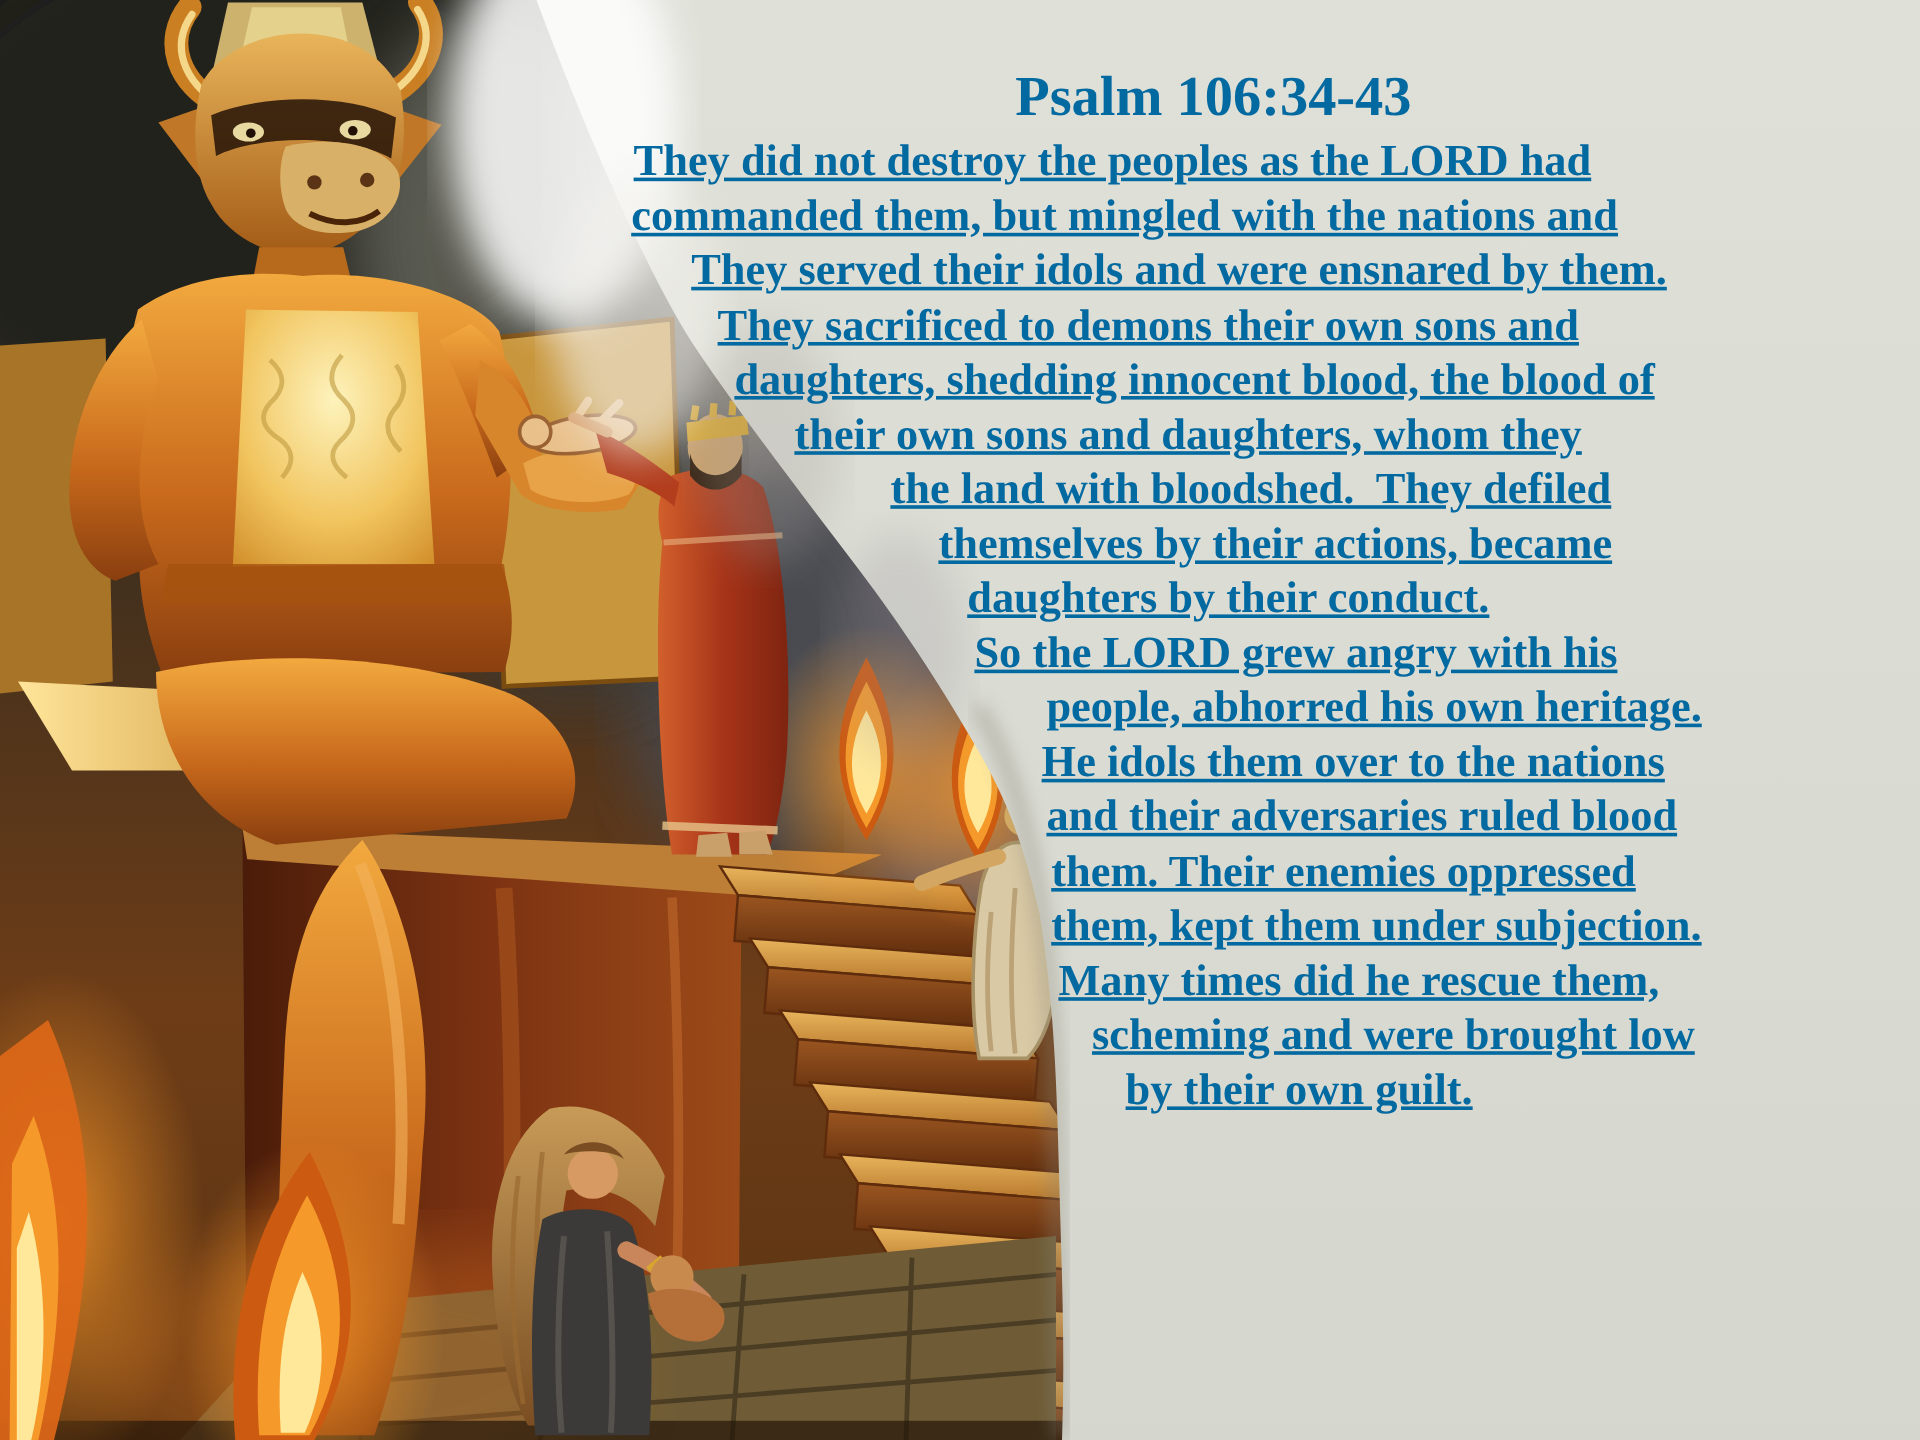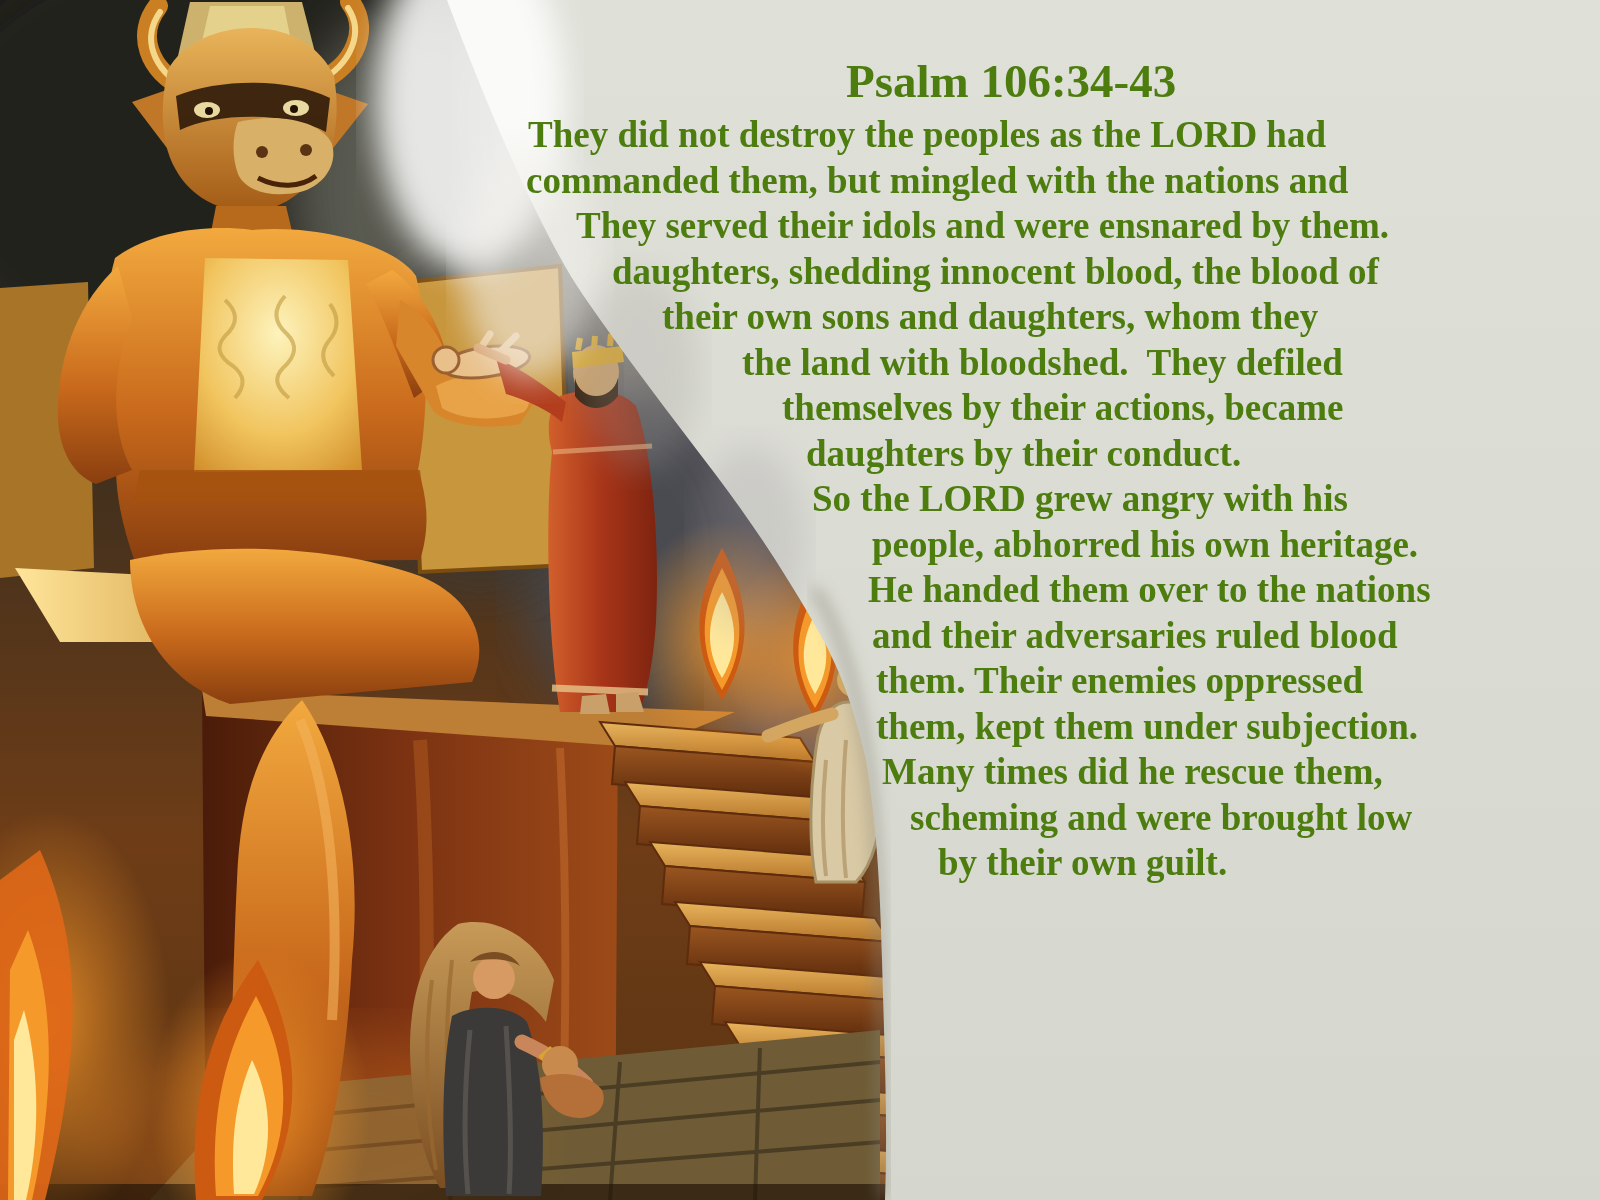--- a/index.html
+++ b/index.html
@@ -1,21 +1,21 @@
 <!DOCTYPE html>
 <html><head>
 <meta charset="utf-8">
 <style>
   html,body{margin:0;padding:0;}
   body{width:1600px;height:1200px;position:relative;overflow:hidden;
        font-family:"Liberation Serif","DejaVu Serif",serif;background:#d9dad2;}
   #scene{position:absolute;left:0;top:0;width:1600px;height:1200px;}
-  .text-layer{position:absolute;left:0;top:0;width:1600px;height:1200px;color:#4d7c0f;}
+  .text-layer{position:absolute;left:0;top:0;width:1600px;height:1200px;color:#0369a1;}
   .psalm-title{position:absolute;left:846px;top:54px;font-size:47px;font-weight:bold;white-space:pre;}
-  .verse{position:absolute;left:0;top:112px;width:1600px;}
+  .verse{position:absolute;left:0;top:112px;width:1600px;text-decoration:underline;}
   .vline{font-size:37px;font-weight:bold;line-height:45.5px;white-space:pre;}
   
   .l0{margin-left:528px}.l1{margin-left:526px}.l2{margin-left:526px}
   .l3{margin-left:576px}.l4{margin-left:598px}.l5{margin-left:612px}
   .l6{margin-left:662px}.l7{margin-left:692px}.l8{margin-left:742px}
   .l9{margin-left:782px}.l10{margin-left:806px}.l11{margin-left:812px}
   .l12{margin-left:872px}.l13{margin-left:868px}.l14{margin-left:872px}
   .l15{margin-left:876px}.l16{margin-left:876px}.l17{margin-left:882px}
   .l18{margin-left:902px}.l19{margin-left:910px}.l20{margin-left:938px}
 </style>
@@ -280,28 +280,29 @@
     <ellipse cx="750" cy="540" rx="55" ry="95" fill="#97909a" opacity="0.22" filter="url(#b16)"></ellipse>
   </g>
 </svg>
 
 <div class="text-layer">
   <div class="psalm-title">Psalm 106:34-43</div>
   <div class="verse">
     <div class="vline l0">They did not destroy the peoples as the LORD had</div>
     <div class="vline l1">commanded them, but mingled with the nations and</div>
     <div class="vline l3">They served their idols and were ensnared by them.</div>
+    <div class="vline l4">They sacrificed to demons their own sons and</div>
     <div class="vline l5">daughters, shedding innocent blood, the blood of</div>
     <div class="vline l6">their own sons and daughters, whom they</div>
     <div class="vline l8">the land with bloodshed.  They defiled</div>
     <div class="vline l9">themselves by their actions, became</div>
     <div class="vline l10">daughters by their conduct.</div>
     <div class="vline l11">So the LORD grew angry with his</div>
     <div class="vline l12">people, abhorred his own heritage.</div>
-    <div class="vline l13">He handed them over to the nations</div>
+    <div class="vline l13">He idols them over to the nations</div>
     <div class="vline l14">and their adversaries ruled blood</div>
     <div class="vline l15">them. Their enemies oppressed</div>
     <div class="vline l16">them, kept them under subjection.</div>
     <div class="vline l17">Many times did he rescue them,</div>
     <div class="vline l19">scheming and were brought low</div>
     <div class="vline l20">by their own guilt.</div>
   </div>
 </div>
 
 </body></html>

